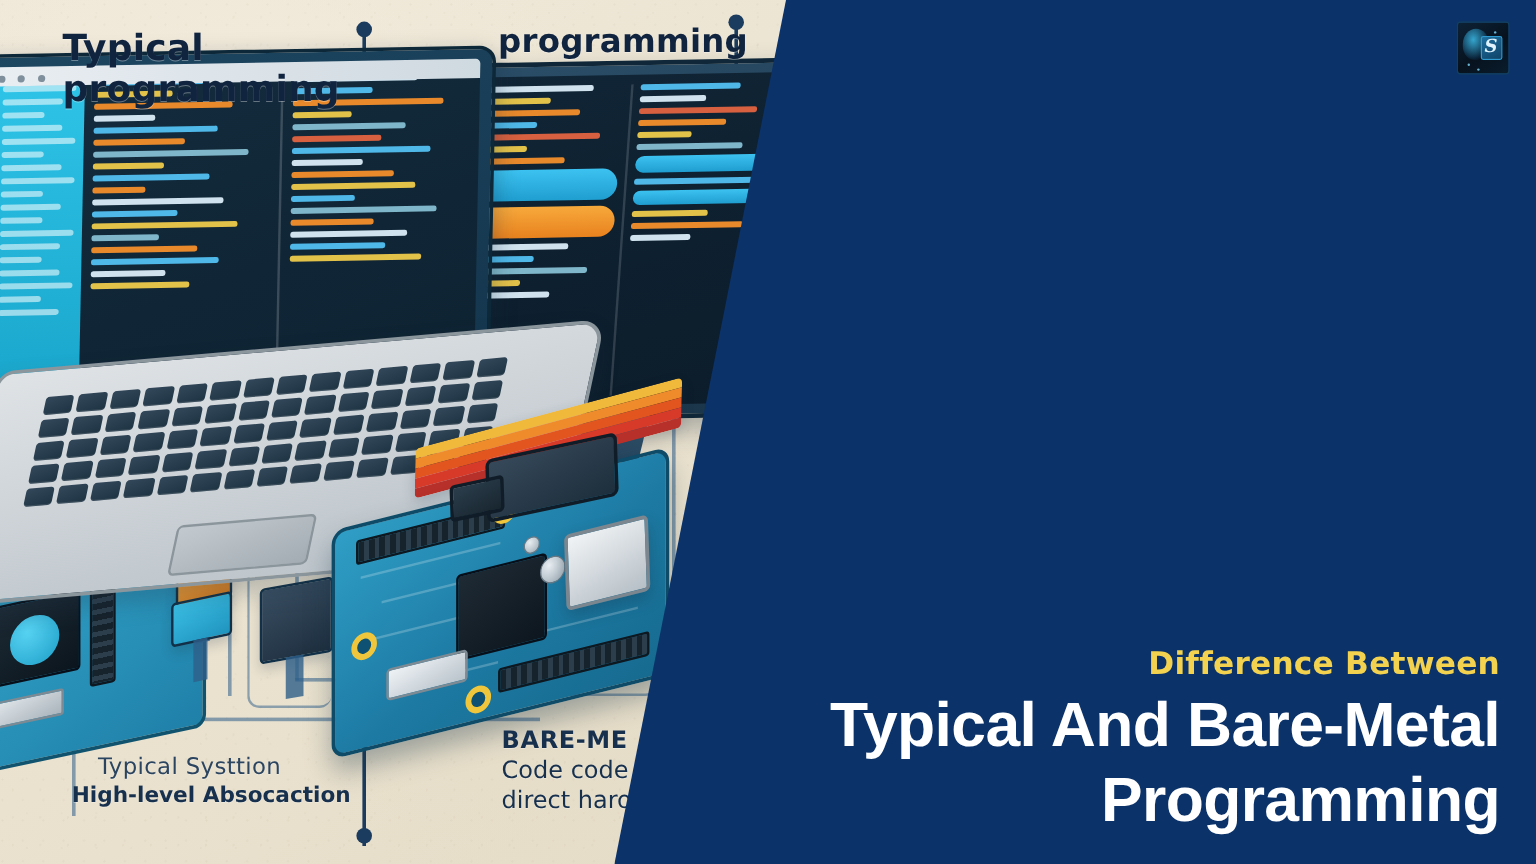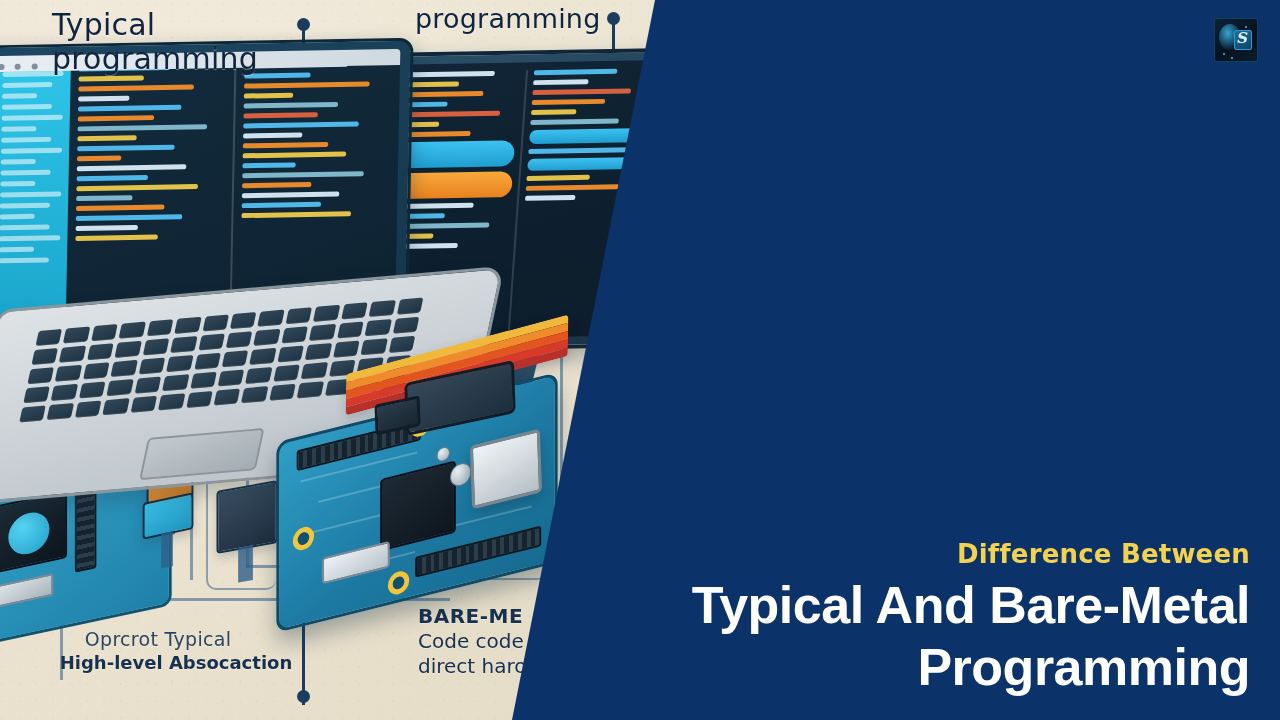--- a/index.html
+++ b/index.html
@@ -22,25 +22,26 @@
     content:""; position:absolute; inset:0; pointer-events:none;
     background-image:
       radial-gradient(circle at 12% 22%, rgba(120,100,70,.05) 0 1px, transparent 1px),
       radial-gradient(circle at 46% 62%, rgba(120,100,70,.05) 0 1px, transparent 1px),
       radial-gradient(circle at 78% 38%, rgba(120,100,70,.04) 0 1px, transparent 1px);
     background-size:17px 17px, 23px 23px, 29px 29px;
     opacity:.9;
   }
 
   .ill-label{
-    position:absolute; color:#11243f; font-weight:400;
+    position:absolute; color:#11243f; font-weight:700;
     font-family:"DejaVu Sans", sans-serif;
     letter-spacing:.2px; line-height:1.12;
     text-shadow:0 1px 0 rgba(255,255,255,.35);
     z-index:30;
+    margin-top:16px;
   }
   #label-typical { left:52px;  top:8px;  font-size:30px; width:230px; }
   #label-baremetal { left:415px; top:4px; font-size:27px; width:230px; }
 
   .ill-caption{
     position:absolute; color:#16304e; font-weight:600;
     font-family:"DejaVu Sans", sans-serif; line-height:1.25; z-index:30;
     text-shadow:0 1px 0 rgba(255,255,255,.3);
   }
   #cap-os { left:8px; top:628px; width:300px; text-align:center; }
@@ -526,21 +527,21 @@
     <div class="ill-label" id="label-typical">
       <div>Typical</div>
       <div>programming</div>
     </div>
 
     <div class="ill-label" id="label-baremetal">
       <div>programming</div>
     </div>
 
     <div class="ill-caption" id="cap-os">
-      <div class="l1">Oprcrot Typical</div>
+      <div class="l1">Typical Systtion</div>
       <div class="l2">High-level Absocaction</div>
     </div>
 
     <div class="ill-caption" id="cap-bm">
       <div class="l1">BARE-ME</div>
       <div class="l2">Code code</div>
       <div class="l3">direct harow</div>
     </div>
   </div>
 

